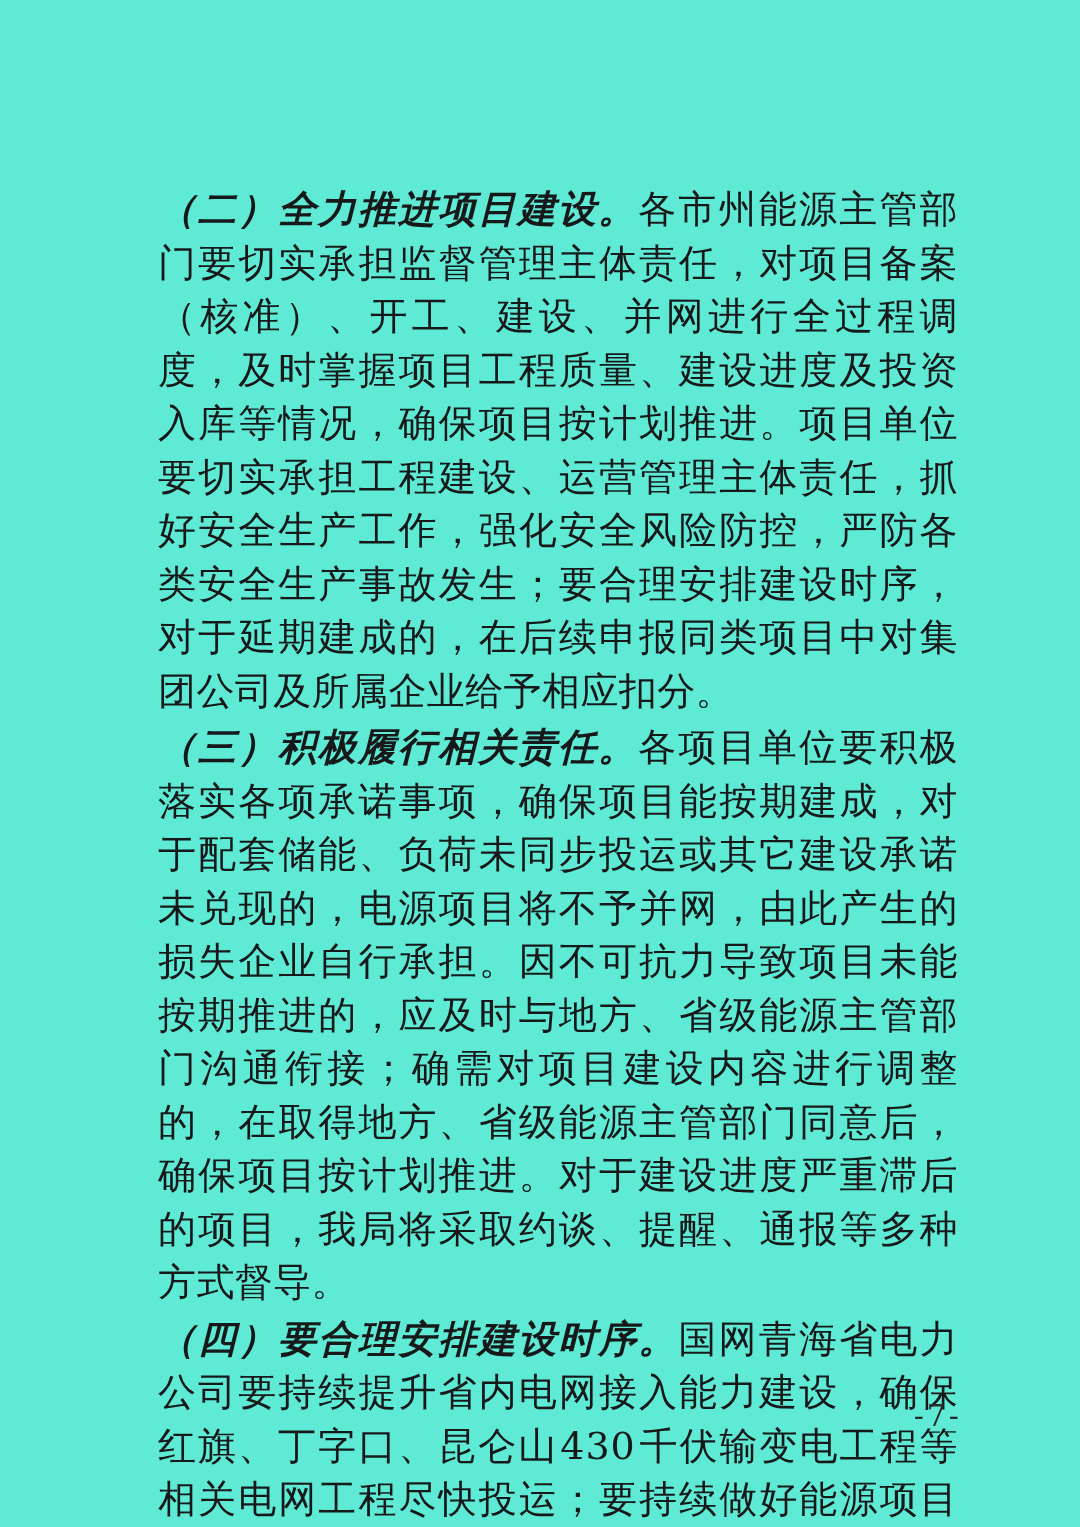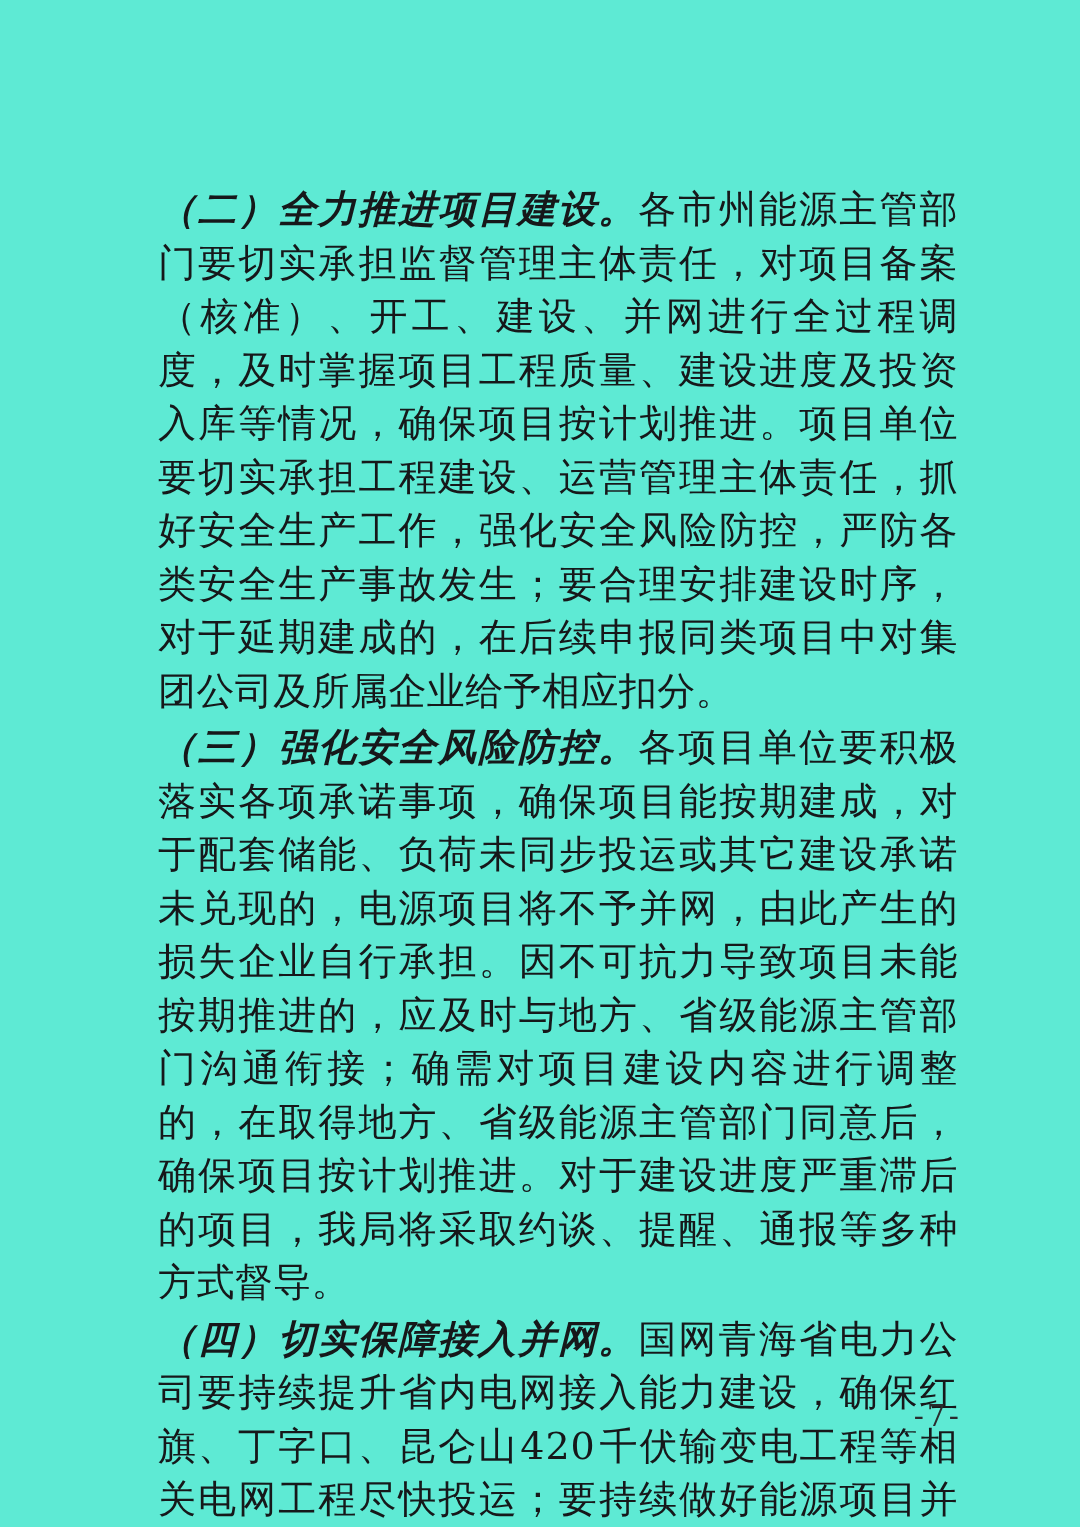--- a/index.html
+++ b/index.html
@@ -61,21 +61,21 @@
 </style>
 </head>
 <body>
 
 <div class="page">
 
   <div class="doc-body">
 
     <p class="para"><span class="lead">（二）全力推进项目建设。</span><span>各市州能源主管部门要切实承担监督管理主体责任，对项目备案（核准）、开工、建设、并网进行全过程调度，及时掌握项目工程质量、建设进度及投资入库等情况，确保项目按计划推进。项目单位要切实承担工程建设、运营管理主体责任，抓好安全生产工作，强化安全风险防控，严防各类安全生产事故发生；要合理安排建设时序，对于延期建成的，在后续申报同类项目中对集团公司及所属企业给予相应扣分。</span></p>
 
-    <p class="para"><span class="lead">（三）强化安全风险防控。</span><span>各项目单位要积极落实各项承诺事项，确保项目能按期建成，对于配套储能、负荷未同步投运或其它建设承诺未兑现的，电源项目将不予并网，由此产生的损失企业自行承担。因不可抗力导致项目未能按期推进的，应及时与地方、省级能源主管部门沟通衔接；确需对项目建设内容进行调整的，在取得地方、省级能源主管部门同意后，确保项目按计划推进。对于建设进度严重滞后的项目，我局将采取约谈、提醒、通报等多种方式督导。</span></p>
+    <p class="para"><span class="lead">（三）积极履行相关责任。</span><span>各项目单位要积极落实各项承诺事项，确保项目能按期建成，对于配套储能、负荷未同步投运或其它建设承诺未兑现的，电源项目将不予并网，由此产生的损失企业自行承担。因不可抗力导致项目未能按期推进的，应及时与地方、省级能源主管部门沟通衔接；确需对项目建设内容进行调整的，在取得地方、省级能源主管部门同意后，确保项目按计划推进。对于建设进度严重滞后的项目，我局将采取约谈、提醒、通报等多种方式督导。</span></p>
 
-    <p class="para"><span class="lead">（四）切实保障接入并网。</span><span>国网青海省电力公司要持续提升省内电网接入能力建设，确保红旗、丁字口、昆仑山</span><span class="num">420</span><span>千伏输变电工程等相关电网工程尽快投运；要持续做好能源项目并网工作，按照应并尽并、能并早并原则，对具备并网条件的风电、光伏发电项目，切实采取有效措施，保障及时并网，允许分批并网。因电网、电源建设时序不匹配导致的限电等风险，由发电企业自</span></p>
+    <p class="para"><span class="lead">（四）要合理安排建设时序。</span><span>国网青海省电力公司要持续提升省内电网接入能力建设，确保红旗、丁字口、昆仑山</span><span class="num">430</span><span>千伏输变电工程等相关电网工程尽快投运；要持续做好能源项目并网工作，按照应并尽并、能并早并原则，对具备并网条件的风电、光伏发电项目，切实采取有效措施，保障及时并网，允许分批并网。因电网、电源建设时序不匹配导致的限电等风险，由发电企业自</span></p>
 
   </div>
 
   <div class="page-number">-7-</div>
 
 </div>
 
 </body></html>

